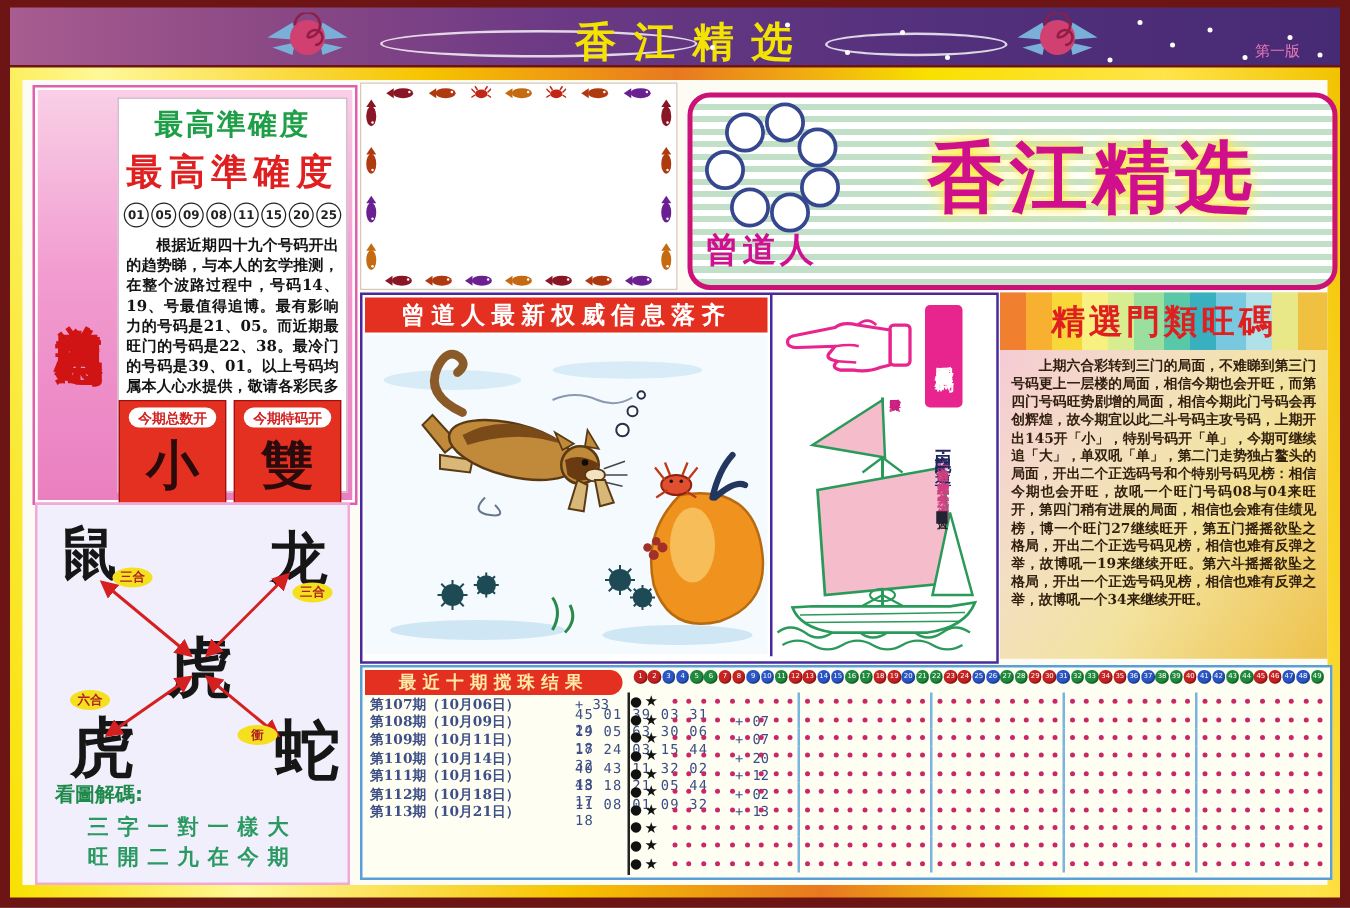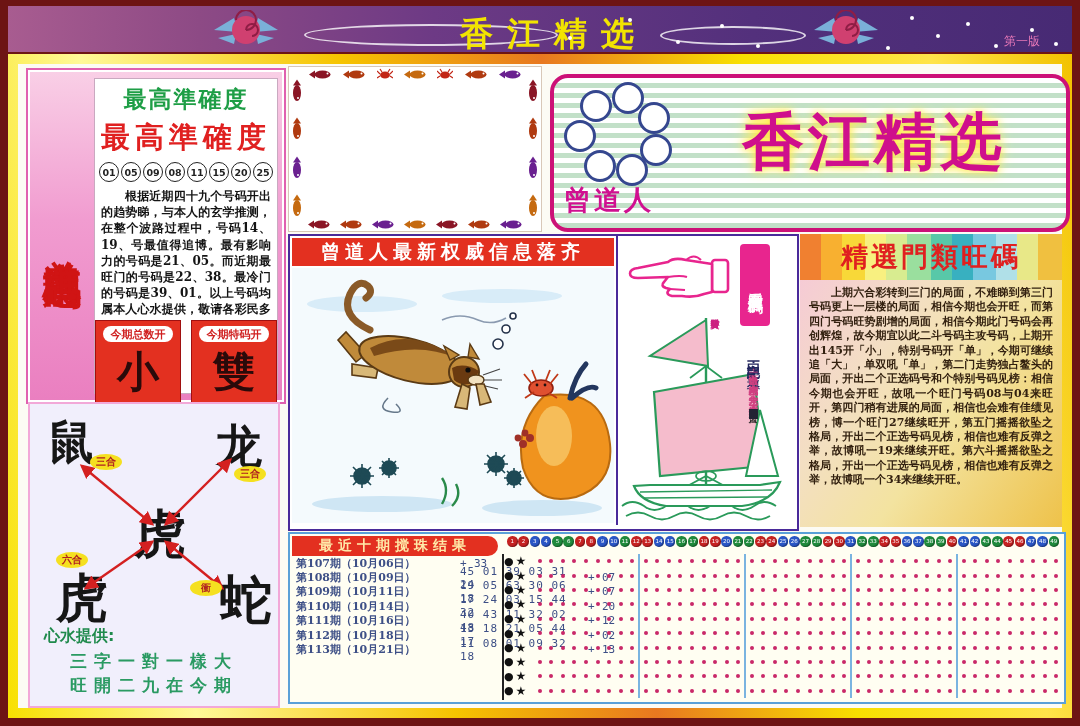--- a/index.html
+++ b/index.html
@@ -38,21 +38,21 @@
   #vtitle{left:34px;top:80px;height:312px;width:58px;writing-mode:vertical-rl;text-orientation:upright;
     font:bold 39px "DejaVu Serif",serif;color:#d01414;letter-spacing:2px;line-height:58px;text-align:center;}
   #left-white{left:94px;top:78px;width:182px;height:314px;background:#fff;border:1px solid #c9a9c0;}
   #jd1{margin:5px 0 0;text-align:center;font:bold 23px "DejaVu Serif",serif;color:#1e9e46;letter-spacing:2px;}
   #jd2{margin:3px 0 4px;text-align:center;font:bold 29px "DejaVu Serif",serif;color:#e02020;letter-spacing:5px;}
   #num-circles{display:flex;justify-content:center;gap:2px;}
   .numcircle{width:18px;height:18px;border:1.6px solid #222;border-radius:50%;
     font:bold 9.5px "DejaVu Sans",sans-serif;color:#222;display:inline-flex;align-items:center;justify-content:center;}
   #insider-body{margin:6px 6px 0;font:bold 12px/16.2px "DejaVu Serif",serif;color:#141414;
     text-align:justify;text-indent:2em;height:128px;overflow:hidden;}
-  #valrow{display:flex;justify-content:space-between;gap:6px;margin-top:4px;}
+  #valrow{display:flex;justify-content:flex-start;gap:6px;margin-top:4px;}
   .valbox{width:84px;height:84px;background:#e33020;border:1px solid #a01010;}
   .valpill{margin:5px auto 0;width:70px;height:16px;background:#fff;border-radius:9px;
     font:bold 11px "DejaVu Sans",sans-serif;color:#d02020;display:flex;align-items:center;justify-content:center;}
   .valchar{margin-top:2px;text-align:center;font:bold 42px "DejaVu Serif",serif;color:#2a0a0a;}
 
   
   #zodiac-panel{left:28px;top:402px;width:248px;height:302px;background:#f1effc;border:2px solid #f2a8d8;}
   .zchar{position:absolute;font:bold 46px "DejaVu Serif",serif;color:#161616;}
   .zbig{font-size:52px;}
   .badge{position:absolute;width:32px;height:16px;background:#f5e020;border-radius:50%;
@@ -210,21 +210,21 @@
         <line x1="22" y1="18" x2="92" y2="76"></line>
         <line x1="170" y1="12" x2="106" y2="76"></line>
         <line x1="92" y1="94" x2="26" y2="140"></line>
         <line x1="106" y1="94" x2="162" y2="140"></line>
       </g>
     </svg>
     <span class="badge" style="left:60px;top:50px;">三合</span>
     <span class="badge" style="left:204px;top:62px;">三合</span>
     <span class="badge" style="left:26px;top:148px;">六合</span>
     <span class="badge" style="left:160px;top:176px;">衝</span>
-    <div id="poem-label">心水提供:</div>
+    <div id="poem-label">看圖解碼:</div>
     <div class="poemline" style="top:270px;">旺開二九在今期</div>
     <div class="poemline" style="top:246px;">三字一對一樣大</div>
   </div>
 
   <div id="sea-panel" class="abs">
     <div id="fish-top" class="fishrow">
         <span style="display: inline-block; line-height: 0;"><svg width="24" height="11" viewBox="0 0 24 11">
             <path d="M1 5.5 L7 1.5 L7 9.5 Z" fill="#8a1525"></path>
             <ellipse cx="14.5" cy="5.5" rx="8" ry="4" fill="#8a1525"></ellipse>
             <circle cx="19.5" cy="4.5" r="1" fill="#fff"></circle>

